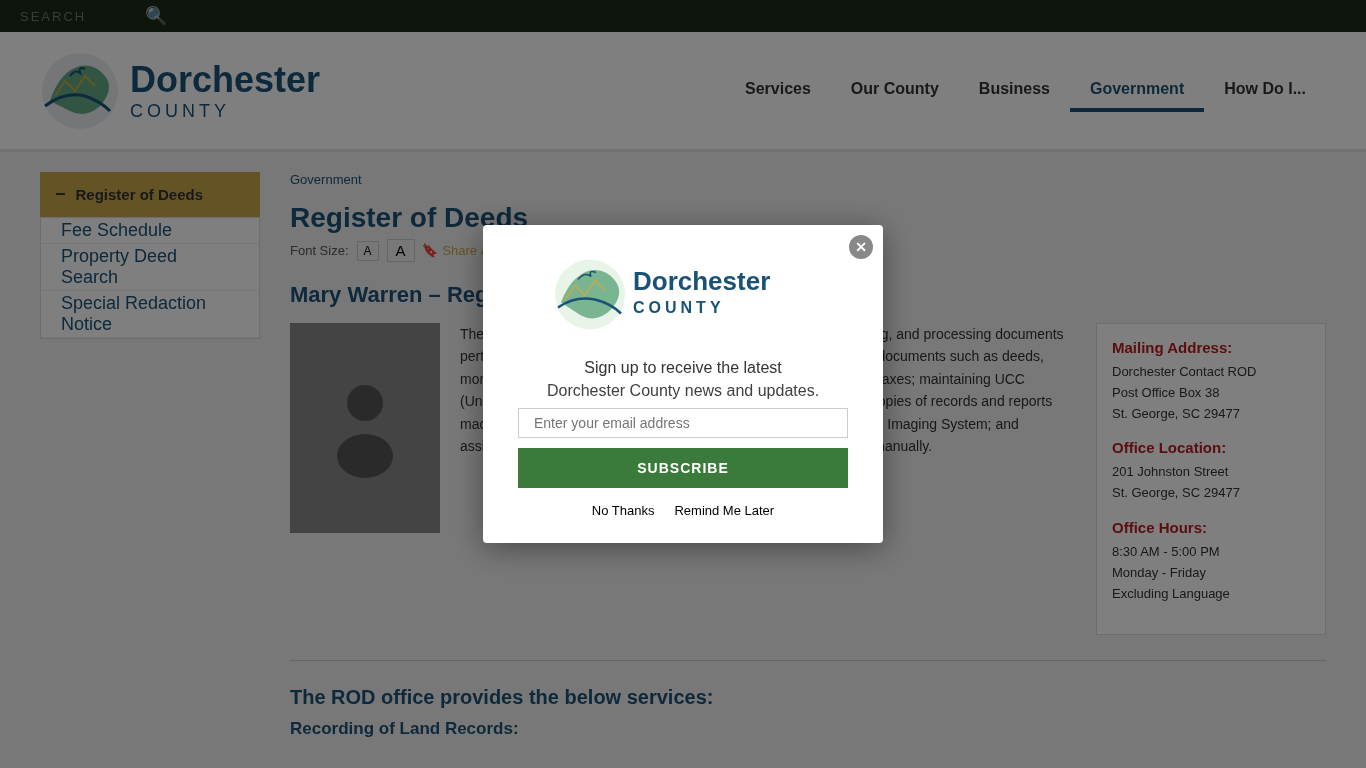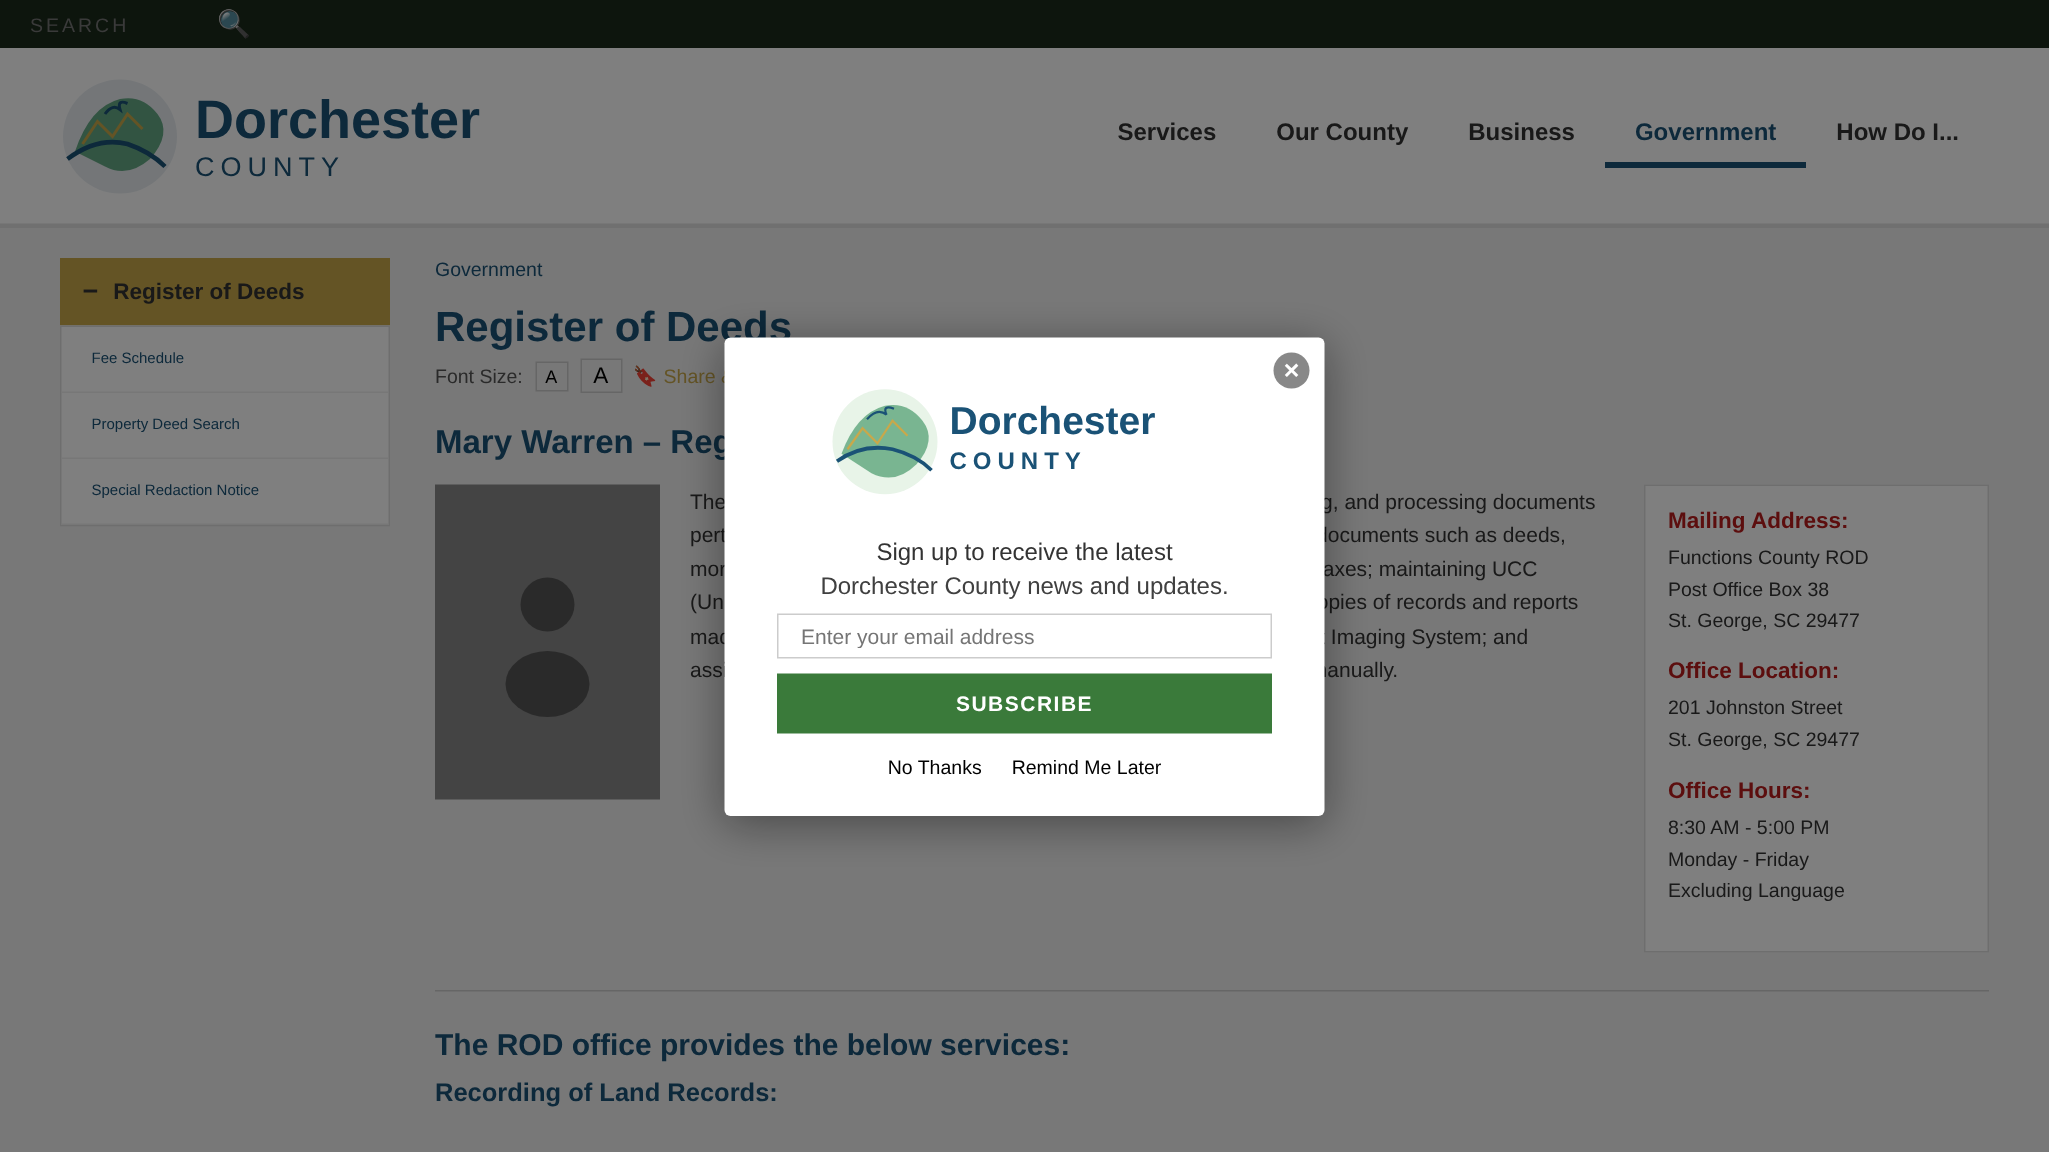--- a/index.html
+++ b/index.html
@@ -94,22 +94,22 @@
       padding: 12px 15px;
       font-size: 15px;
       font-weight: bold;
       display: flex;
       align-items: center;
       gap: 5px;
     }
     .sidebar-title .minus { font-size: 18px; font-weight: bold; margin-right: 5px; }
     .sidebar-menu { background: #fff; border: 1px solid #ddd; }
     .sidebar-menu-item {
-      padding: 16px 20px;
-      font-size: 10px;
+      padding: 2px 20px;
+      font-size: 18px;
       color: #1a5276;
       border-bottom: 1px solid #eee;
       cursor: pointer;
       display: block;
       text-decoration: none;
     }
 
     
     .main-content { flex: 1; }
 
@@ -288,21 +288,21 @@
         </svg>
       </div>
       <div style="flex:1;">
         <p class="content-text">The Register of Deeds office is responsible for recording, maintaining, and processing documents pertaining to real property. Functions of the office include recording documents such as deeds, mortgages, and other legal documents; collecting fees and transfer taxes; maintaining UCC (Uniform Commercial Code) records and index; providing certified copies of records and reports made available for public use by statutes; maintaining the Document Imaging System; and assisting in the researching of land records both electronically and manually.</p>
       </div>
 
       <div class="contact-box">
         <div class="contact-box-body">
           <div class="contact-section-title">Mailing Address:</div>
           <div class="contact-text">
-            <span>Functions County ROD</span><br>
+            <span>Dorchester Contact ROD</span><br>
             <span>Post Office Box 38</span><br>
             <span>St. George, SC 29477</span>
           </div>
           <div class="contact-section-title">Office Location:</div>
           <div class="contact-text">
             <span>201 Johnston Street</span><br>
             <span>St. George, SC 29477</span>
           </div>
           <div class="contact-section-title">Office Hours:</div>
           <div class="contact-text">

